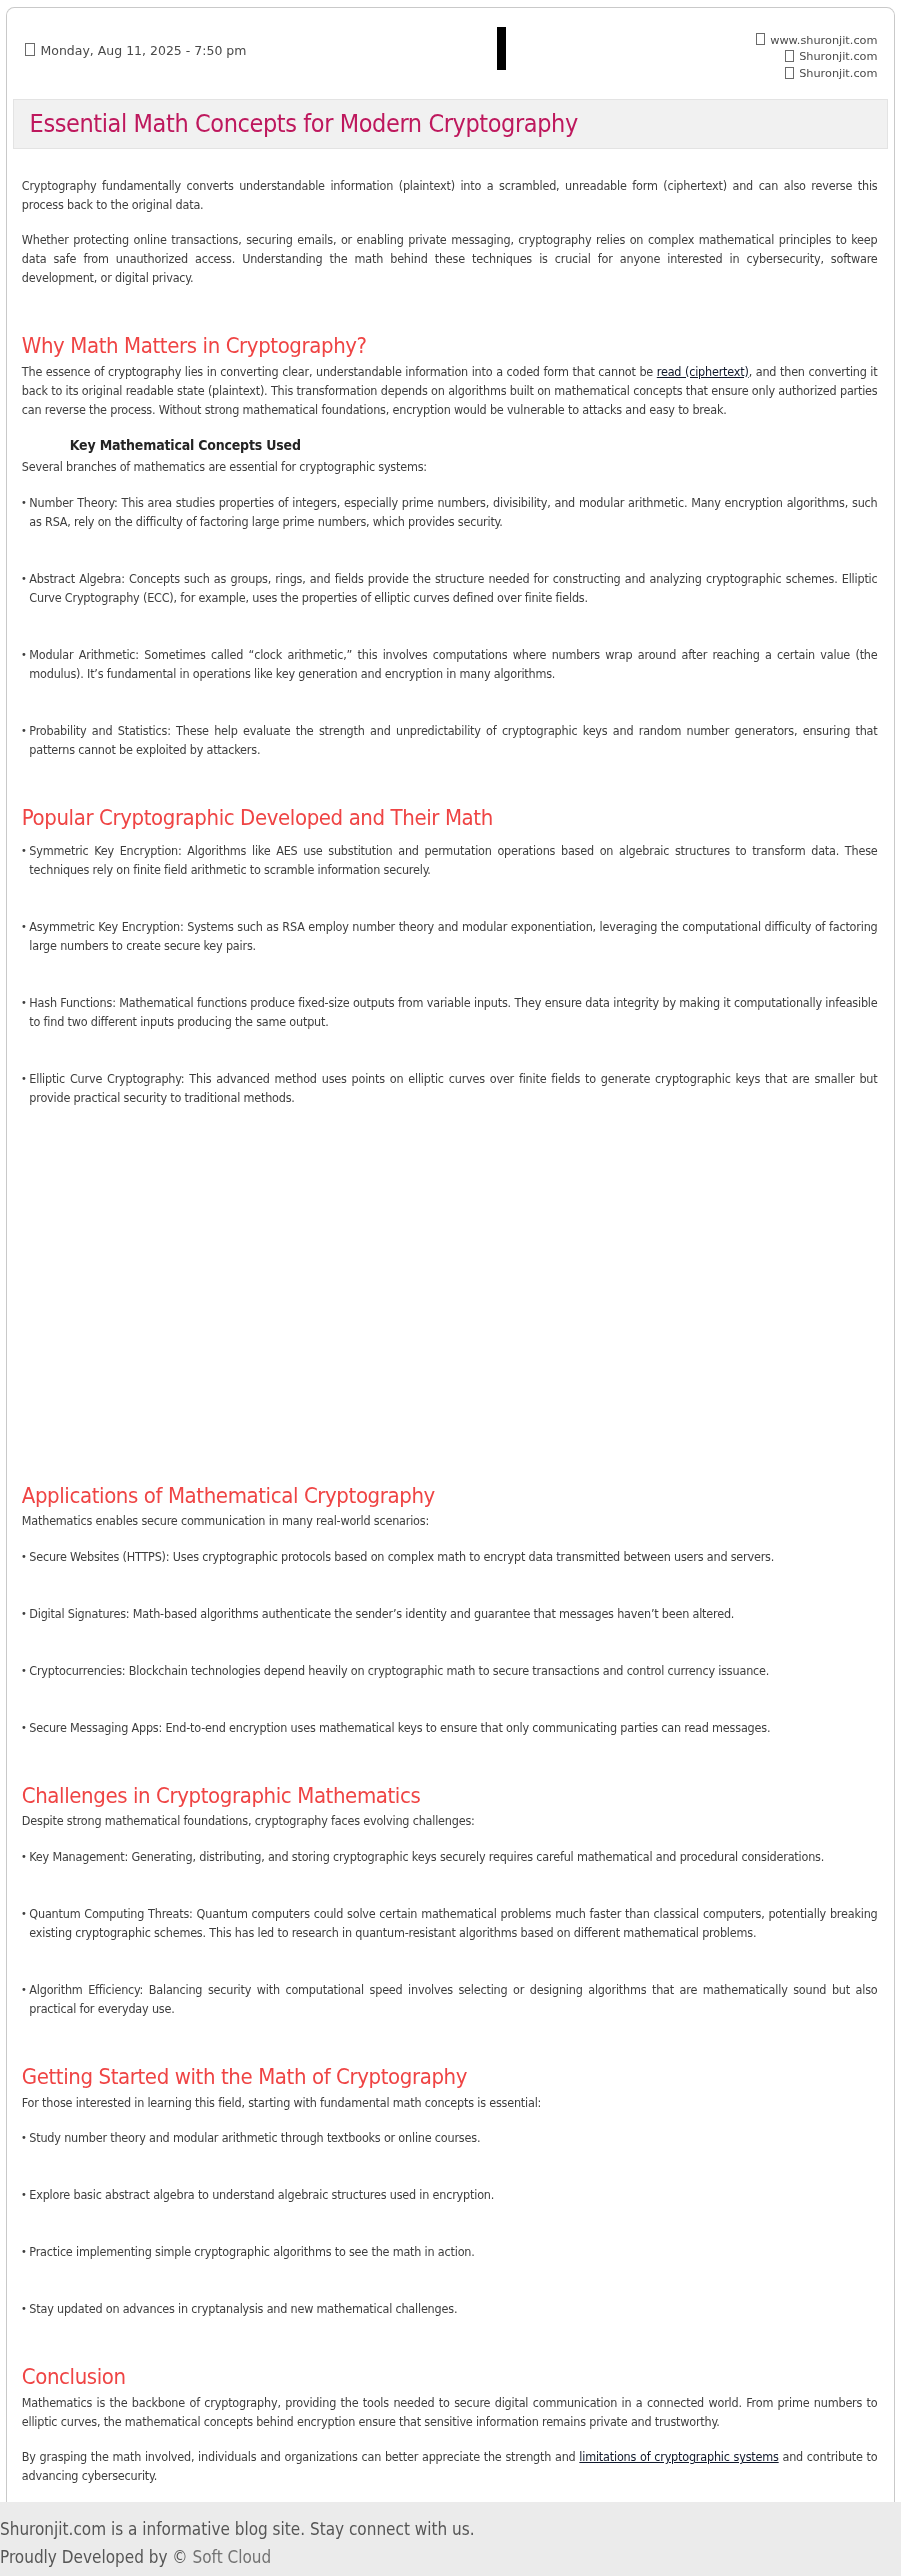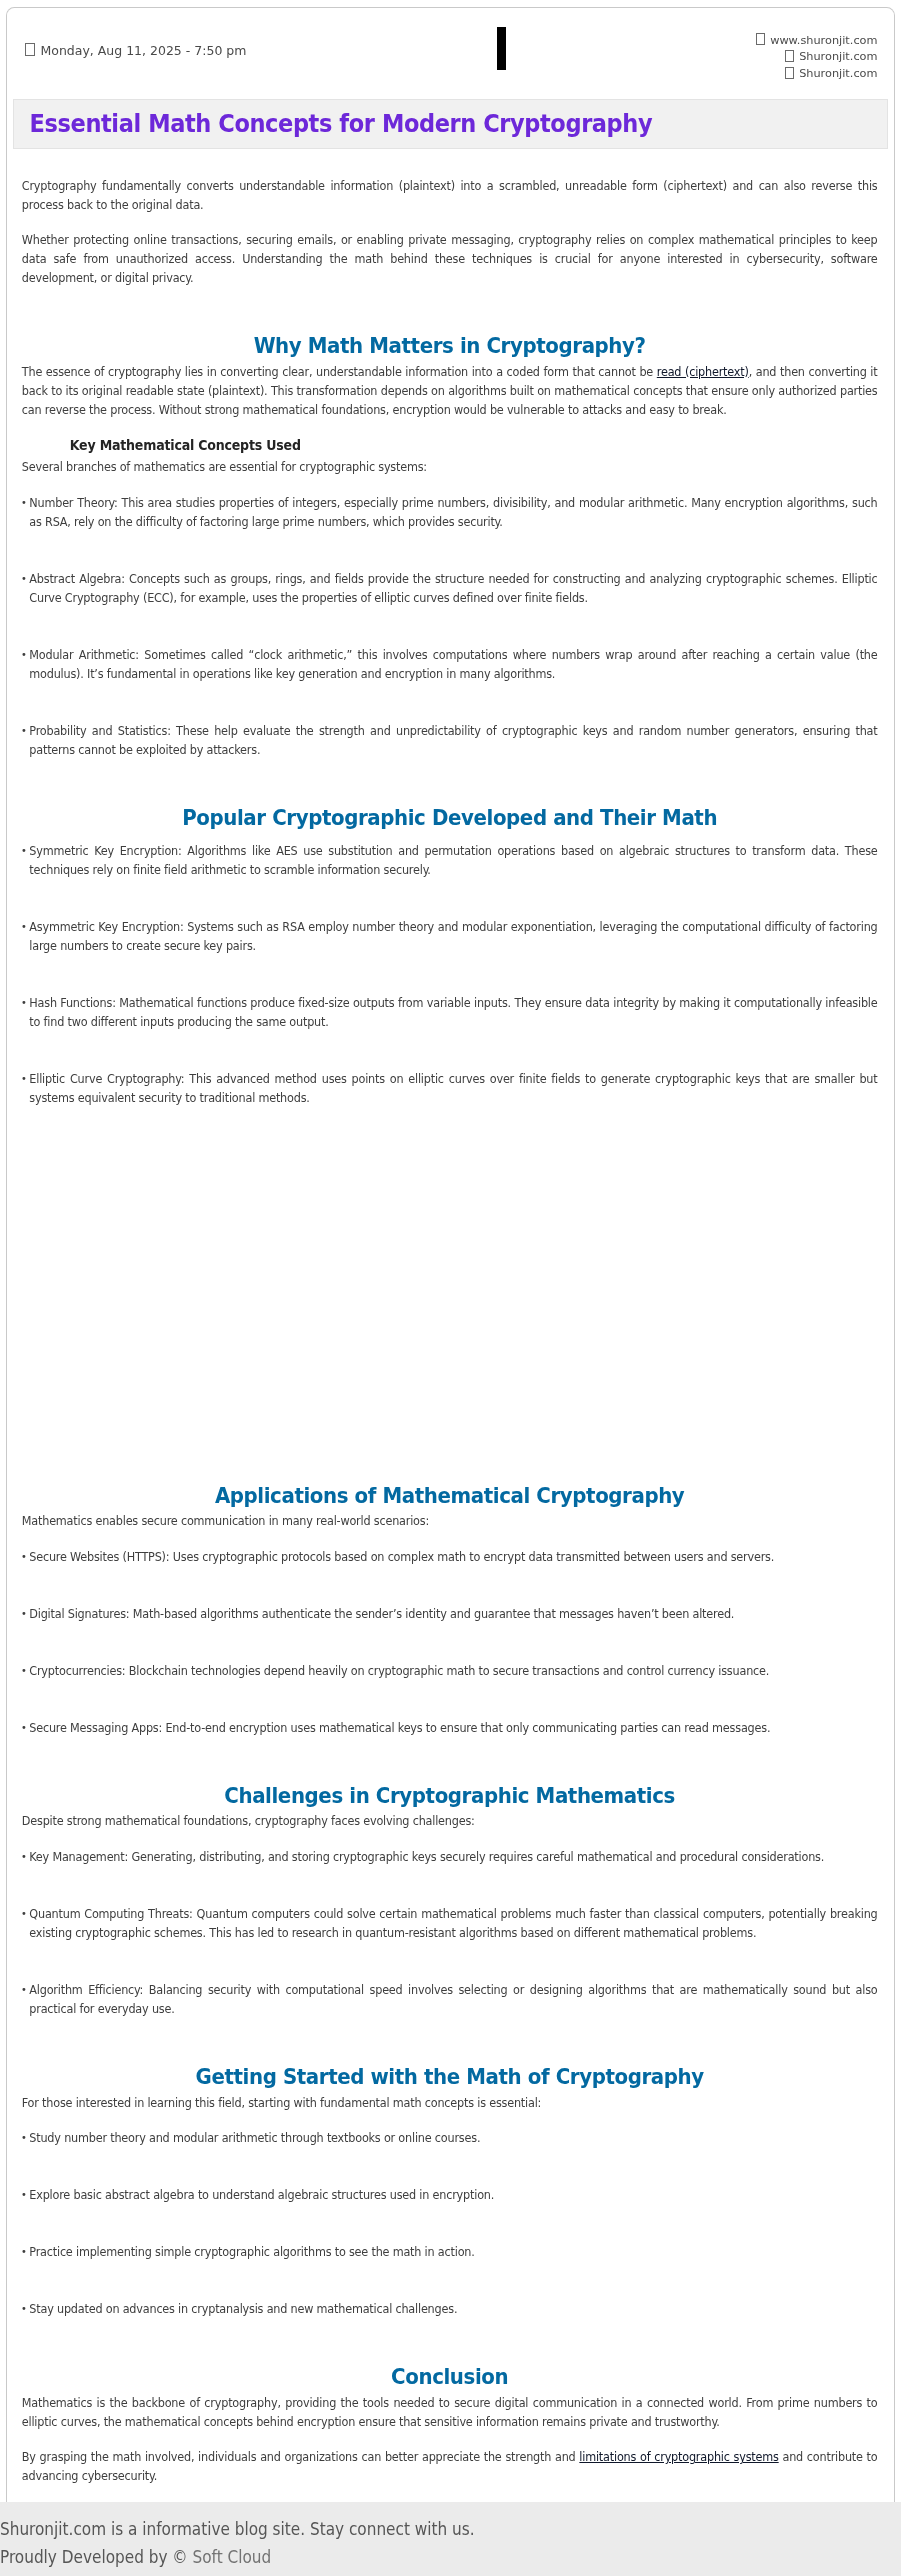--- a/index.html
+++ b/index.html
@@ -61,44 +61,44 @@
   
   .title-bar {
     margin: 3.3px 5.8px 0 5.8px;
     background: #f1f1f1;
     border: 0.8px solid #e3e3e3;
     padding: 8.3px 16px 10px 16px;
   }
   .title-bar h1 {
     margin: 0;
     font-size: 25px;
-    font-weight: bold;
-    color: #6d28d9;
+    font-weight: normal;
+    color: #be185d;
     letter-spacing: -0.4px;
     font-stretch: condensed;
   }
   
   .article {
     padding: 0 16.7px 0 15px;
     margin-top: 27px;
     font-size: 12.5px;
     line-height: 19px;
     color: #3e3e3e;
     letter-spacing: -0.2px;
     font-stretch: condensed;
     text-align: justify;
   }
   .article p { margin: 0 0 16.7px 0; }
   .article h2 {
     font-size: 22px;
-    font-weight: bold;
-    color: #0369a1;
+    font-weight: normal;
+    color: #ef4444;
     margin: 45px 0 2.5px 0;
     letter-spacing: -0.4px;
-    text-align: center;
+    text-align: left;
     line-height: 27px;
   }
   .article h3 {
     font-size: 14px;
     font-weight: bold;
     color: #242424;
     margin: 16.7px 0 2.5px 0;
     text-align: left;
     padding-left: 48px;
   }
@@ -175,21 +175,21 @@
         <li>Number Theory: This area studies properties of integers, especially prime numbers, divisibility, and modular arithmetic. Many encryption algorithms, such as RSA, rely on the difficulty of factoring large prime numbers, which provides security.</li>
         <li>Abstract Algebra: Concepts such as groups, rings, and fields provide the structure needed for constructing and analyzing cryptographic schemes. Elliptic Curve Cryptography (ECC), for example, uses the properties of elliptic curves defined over finite fields.</li>
         <li>Modular Arithmetic: Sometimes called “clock arithmetic,” this involves computations where numbers wrap around after reaching a certain value (the modulus). It’s fundamental in operations like key generation and encryption in many algorithms.</li>
         <li>Probability and Statistics: These help evaluate the strength and unpredictability of cryptographic keys and random number generators, ensuring that patterns cannot be exploited by attackers.</li>
       </ul>
       <h2>Popular Cryptographic Developed and Their Math</h2>
       <ul>
         <li>Symmetric Key Encryption: Algorithms like AES use substitution and permutation operations based on algebraic structures to transform data. These techniques rely on finite field arithmetic to scramble information securely.</li>
         <li>Asymmetric Key Encryption: Systems such as RSA employ number theory and modular exponentiation, leveraging the computational difficulty of factoring large numbers to create secure key pairs.</li>
         <li>Hash Functions: Mathematical functions produce fixed-size outputs from variable inputs. They ensure data integrity by making it computationally infeasible to find two different inputs producing the same output.</li>
-        <li>Elliptic Curve Cryptography: This advanced method uses points on elliptic curves over finite fields to generate cryptographic keys that are smaller but systems equivalent security to traditional methods.</li>
+        <li>Elliptic Curve Cryptography: This advanced method uses points on elliptic curves over finite fields to generate cryptographic keys that are smaller but provide practical security to traditional methods.</li>
       </ul>
       <div style="height: 292px;"></div>
       <h2>Applications of Mathematical Cryptography</h2>
       <p>Mathematics enables secure communication in many real-world scenarios:</p>
       <ul>
         <li>Secure Websites (HTTPS): Uses cryptographic protocols based on complex math to encrypt data transmitted between users and servers.</li>
         <li>Digital Signatures: Math-based algorithms authenticate the sender’s identity and guarantee that messages haven’t been altered.</li>
         <li>Cryptocurrencies: Blockchain technologies depend heavily on cryptographic math to secure transactions and control currency issuance.</li>
         <li>Secure Messaging Apps: End-to-end encryption uses mathematical keys to ensure that only communicating parties can read messages.</li>
       </ul>

